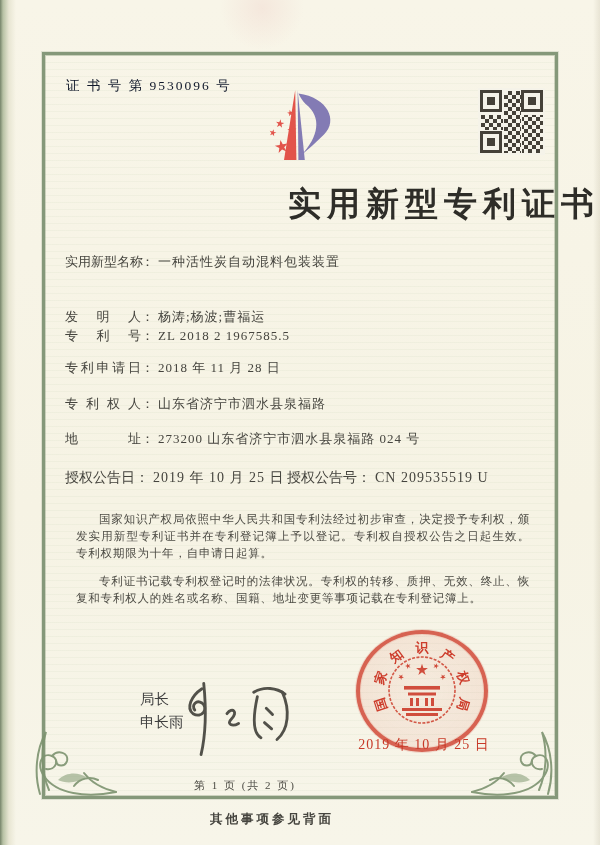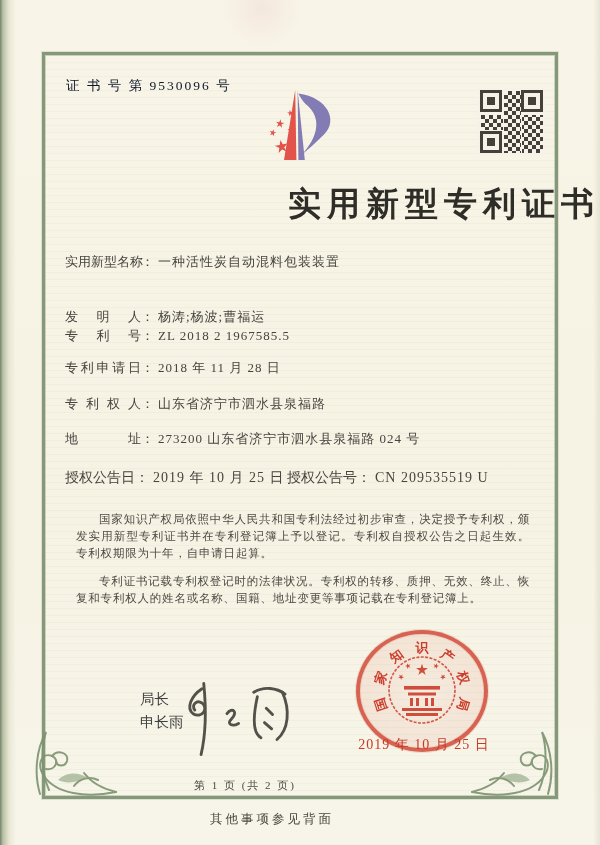--- a/index.html
+++ b/index.html
@@ -45,21 +45,21 @@
     background:radial-gradient(circle, rgba(222,86,64,.05), rgba(222,86,64,.12));}
   .sealchar{position:absolute;left:50%;top:50%;width:16px;height:16px;margin:-8px 0 0 -8px;
     text-align:center;font-size:13px;font-weight:bold;color:#cd3d2c;
     transform:rotate(var(--a)) translateY(-44px);}
   .emblem{position:absolute;left:25px;top:19px;width:74px;height:74px;}
   .sealdate{position:absolute;left:344px;top:736px;width:160px;text-align:center;
     font-size:14px;color:#c83a28;letter-spacing:1px;}
   .pagenum{position:absolute;left:0;top:778px;width:490px;text-align:center;
     font-size:11px;letter-spacing:2px;color:#4c4b44;}
   .backnote{position:absolute;left:0;top:811px;width:544px;text-align:center;
-    font-size:12.5px;letter-spacing:3px;color:#45443e;}
+    font-size:12.5px;letter-spacing:3px;color:#45443e;font-weight:bold;}
   .flourish{position:absolute;width:90px;height:74px;}
   .fl-left{left:28px;top:726px;}
   .fl-right{left:470px;top:726px;transform:scaleX(-1);}
 </style>
 </head>
 <body>
 
 <svg width="0" height="0" style="position:absolute" aria-hidden="true">
   <defs>
     <polygon id="star5" points="0,-10 -2.25,-3.09 -9.51,-3.09 -3.63,1.18 -5.88,8.09 0,3.82 5.88,8.09 3.63,1.18 9.51,-3.09 2.25,-3.09"></polygon>

